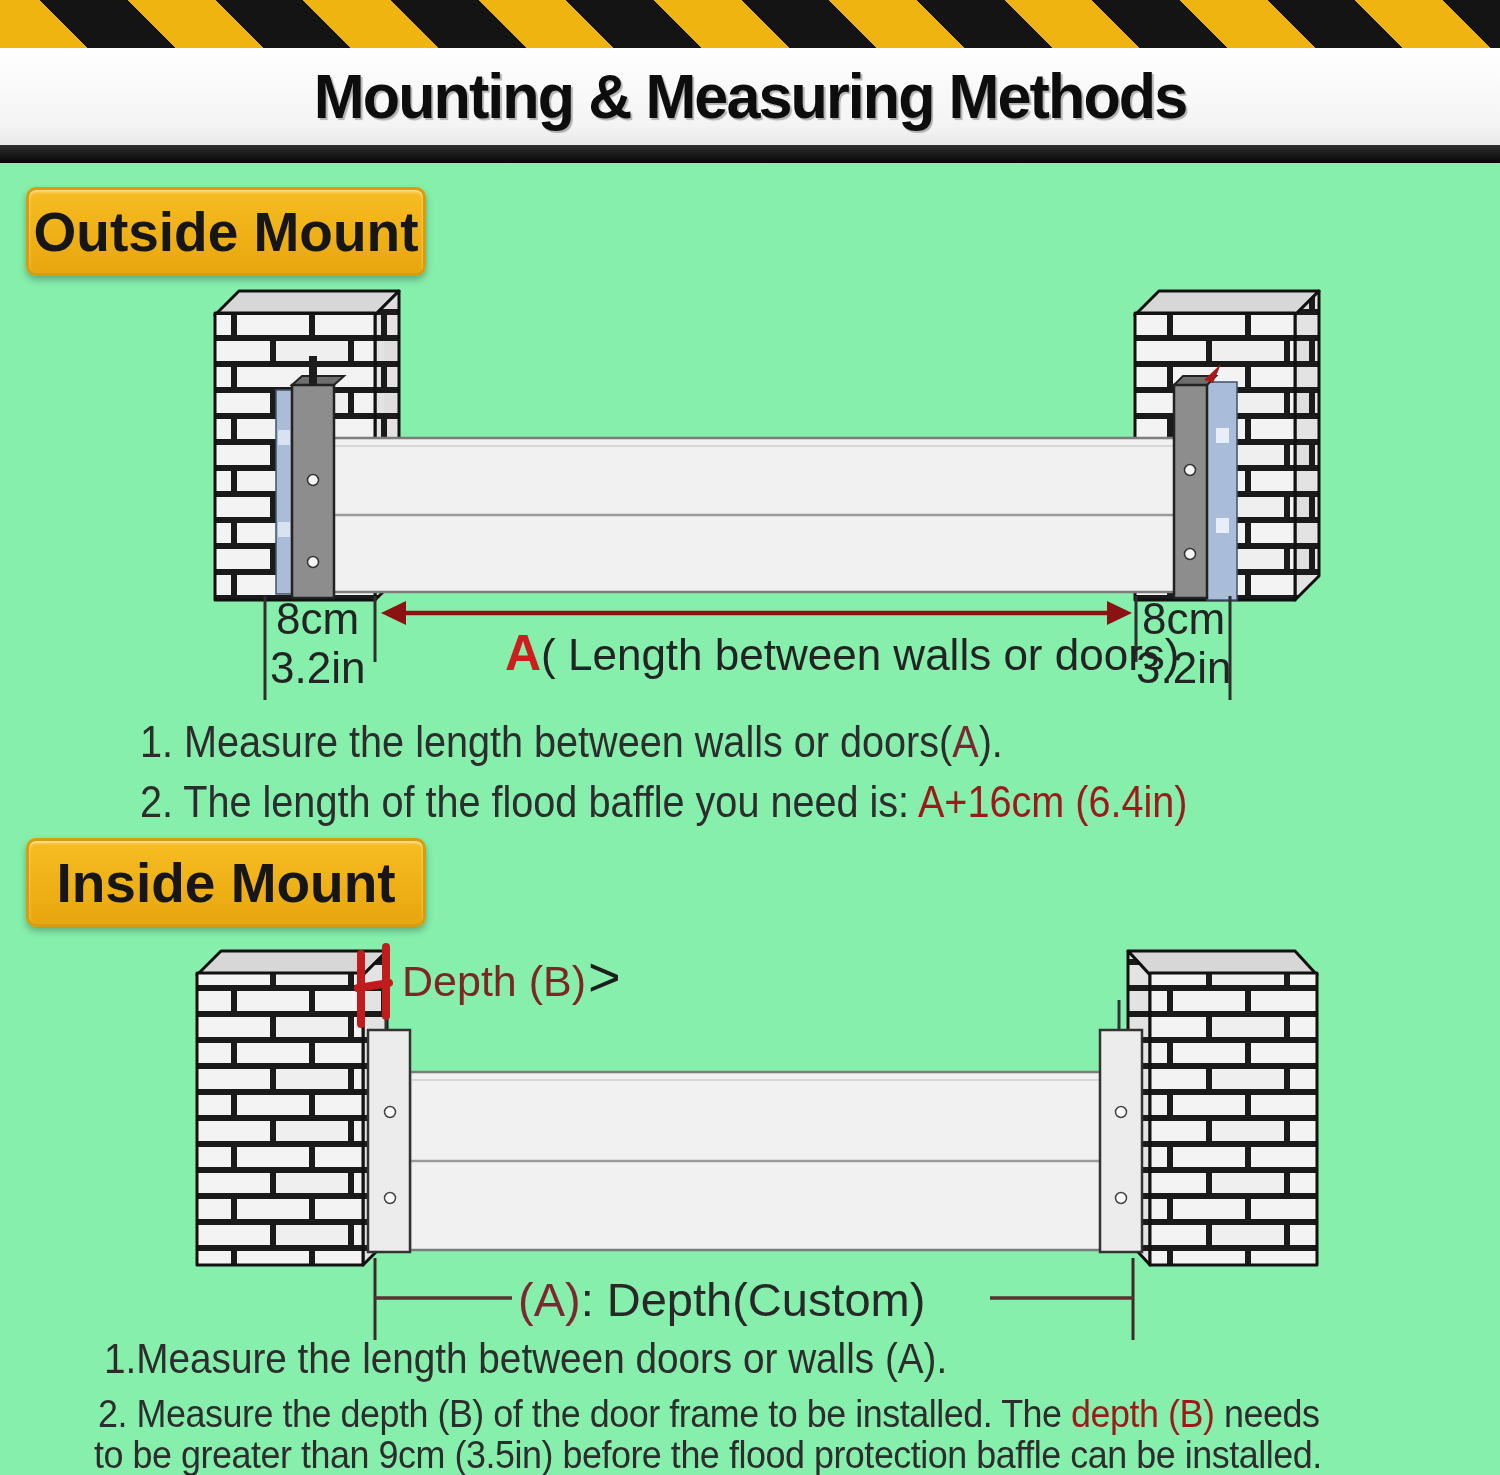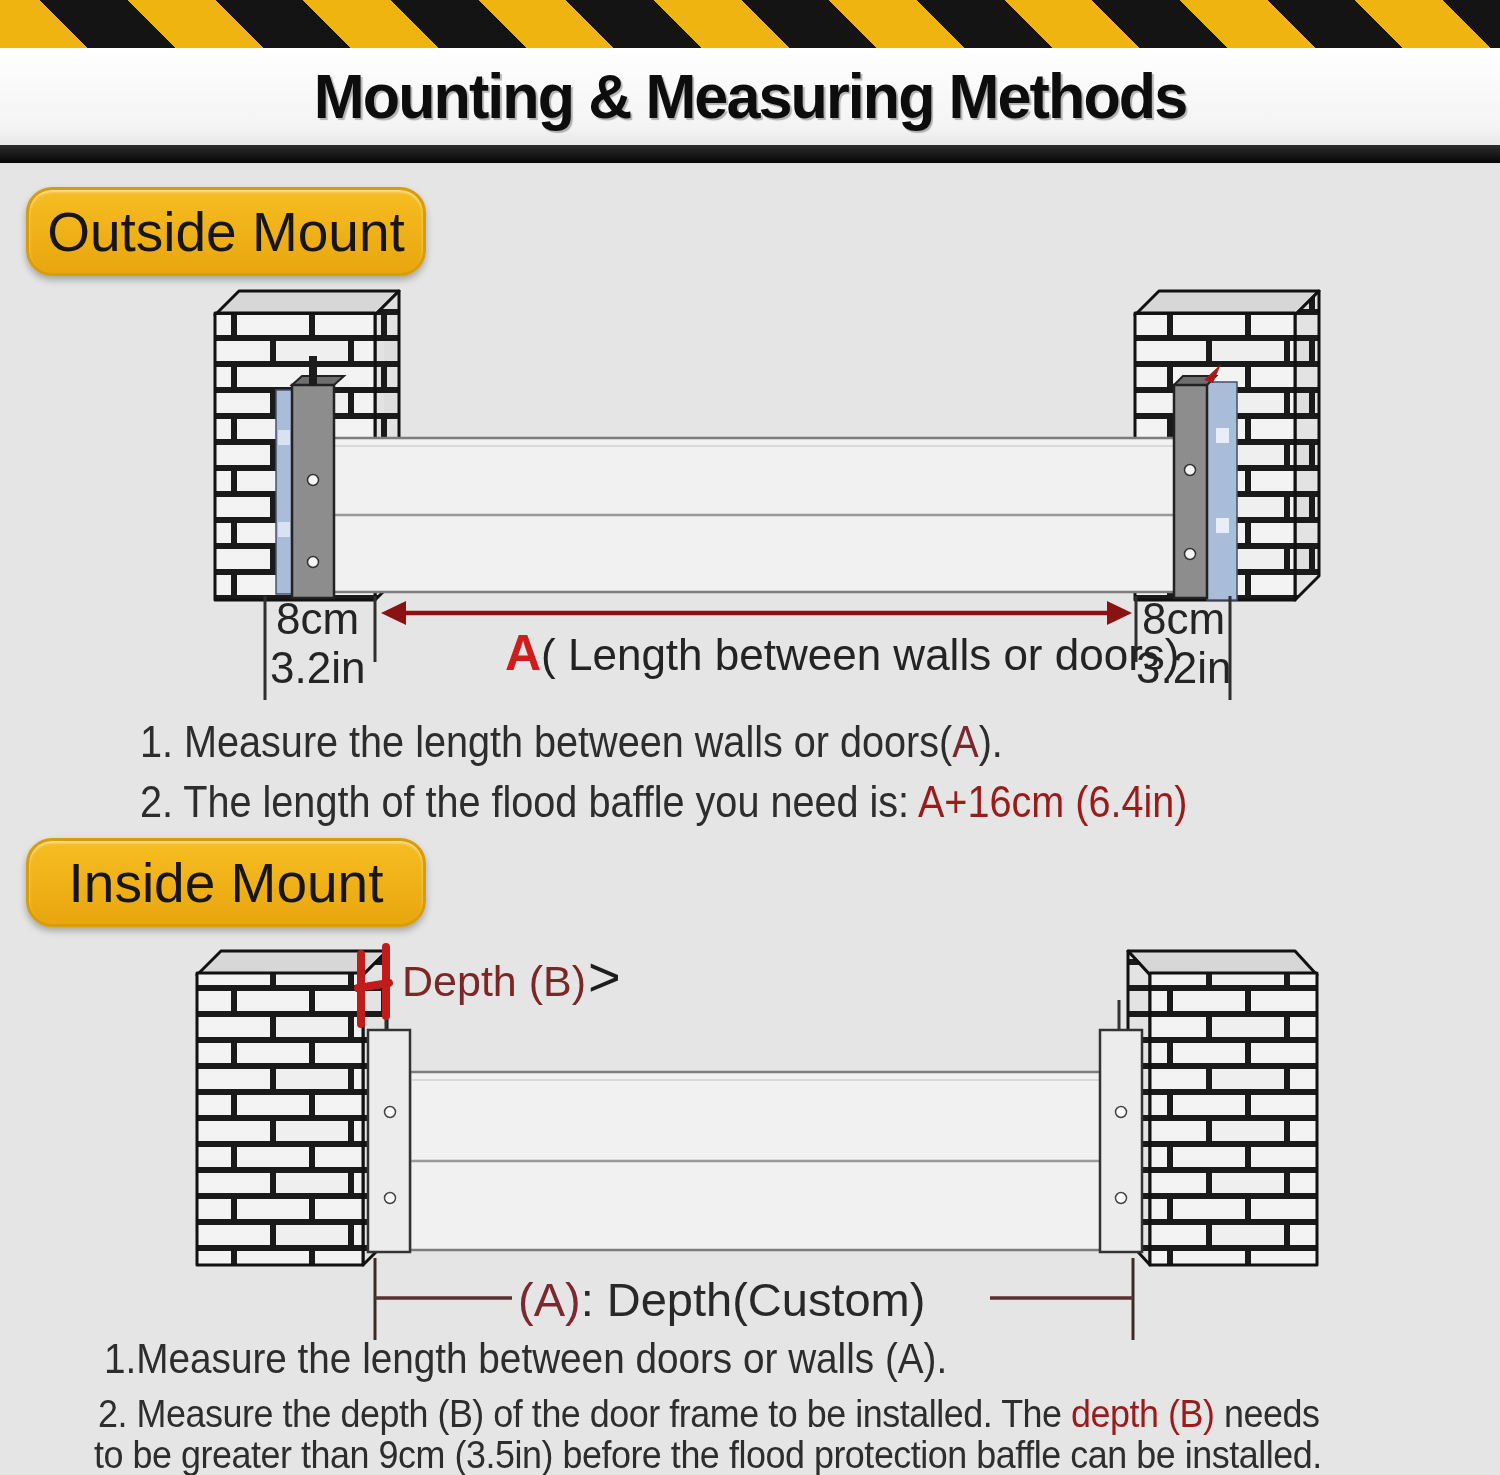--- a/index.html
+++ b/index.html
@@ -1,17 +1,17 @@
 <!DOCTYPE html>
 <html><head>
 <meta charset="utf-8">
 <style>
   html,body{margin:0;padding:0;background:#ffffff;}
   .stage{
-    position:relative;width:1500px;height:1475px;overflow:hidden;background:#e5e5e5;
+    position:relative;width:1500px;height:1475px;overflow:hidden;background:#86efac;
     font-family:"Liberation Sans",sans-serif;color:#2b2b2b;
   }
   
   .hazard{
     position:absolute;left:0;top:0;width:100%;height:48px;
     background:repeating-linear-gradient(45deg,#f0b411 0 62px,#141414 62px 124px);
     box-shadow:0 2px 4px rgba(0,0,0,.35);
   }
   .title-panel{
     position:absolute;left:0;top:48px;width:100%;height:97px;
@@ -22,26 +22,27 @@
     font-size:63px;font-weight:700;letter-spacing:-2px;color:#0d0d0d;
     text-shadow:2px 2px 1px rgba(0,0,0,.28), -1px -1px 0 rgba(255,255,255,.8);
     transform:scaleX(.97);
   }
   .dark-bar{
     position:absolute;left:0;top:145px;width:100%;height:18px;
     background:linear-gradient(180deg,#2e2e2e,#060606);
   }
   
   .badge{
-    position:absolute;width:400px;height:89px;border-radius:26px;
+    position:absolute;width:400px;height:89px;border-radius:10px;
     background:linear-gradient(180deg,#f6bd22,#e9a60e);
     border:3px solid #d79d0a;box-sizing:border-box;
     display:flex;align-items:center;justify-content:center;
     font-size:55px;color:#161616;
     box-shadow:0 4px 7px rgba(0,0,0,.28), inset 0 2px 3px rgba(255,255,255,.55);
+    font-weight:bold;
   }
   .badge-outside{left:26px;top:187px;}
   .badge-inside{left:26px;top:838px;}
   
   svg.layer{position:absolute;left:0;z-index:1;}
   
   .lbl{position:absolute;z-index:2;white-space:nowrap;}
   .dim-txt{font-size:44px;color:#242424;text-align:center;}
   .lbl-8cm-left{left:276px;top:594px;}
   .lbl-32in-left{left:270px;top:643px;}

